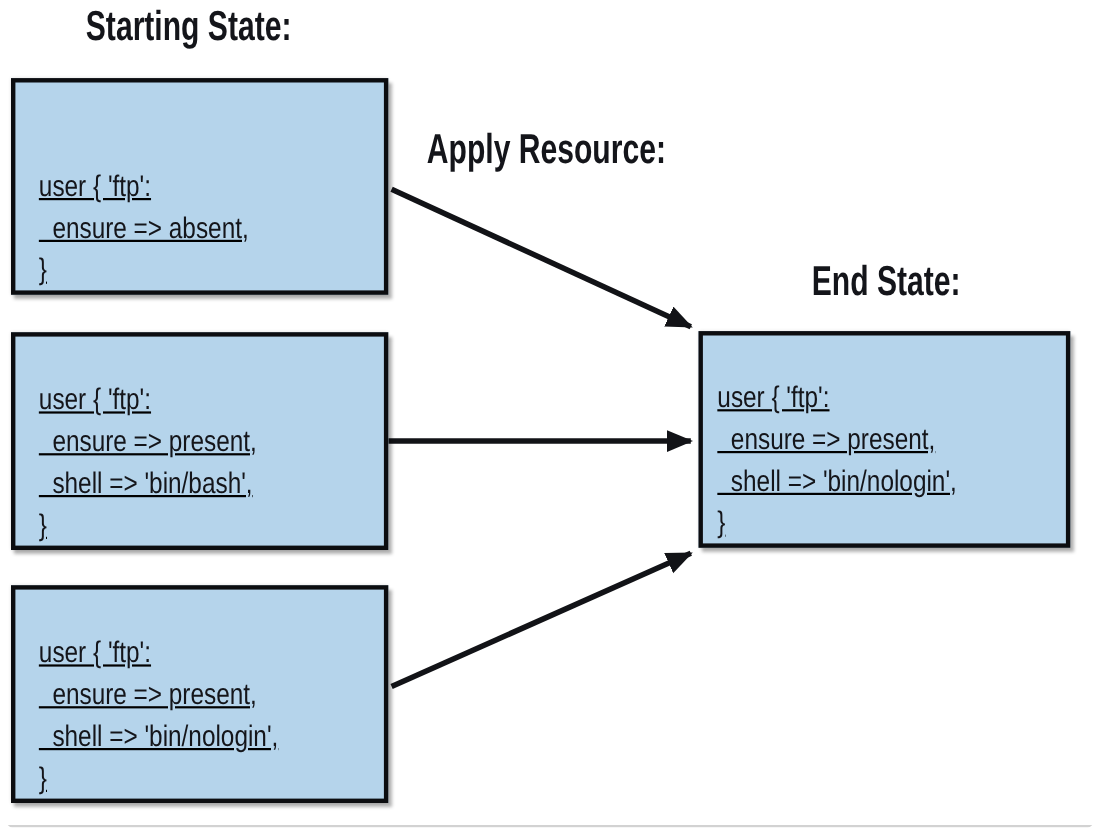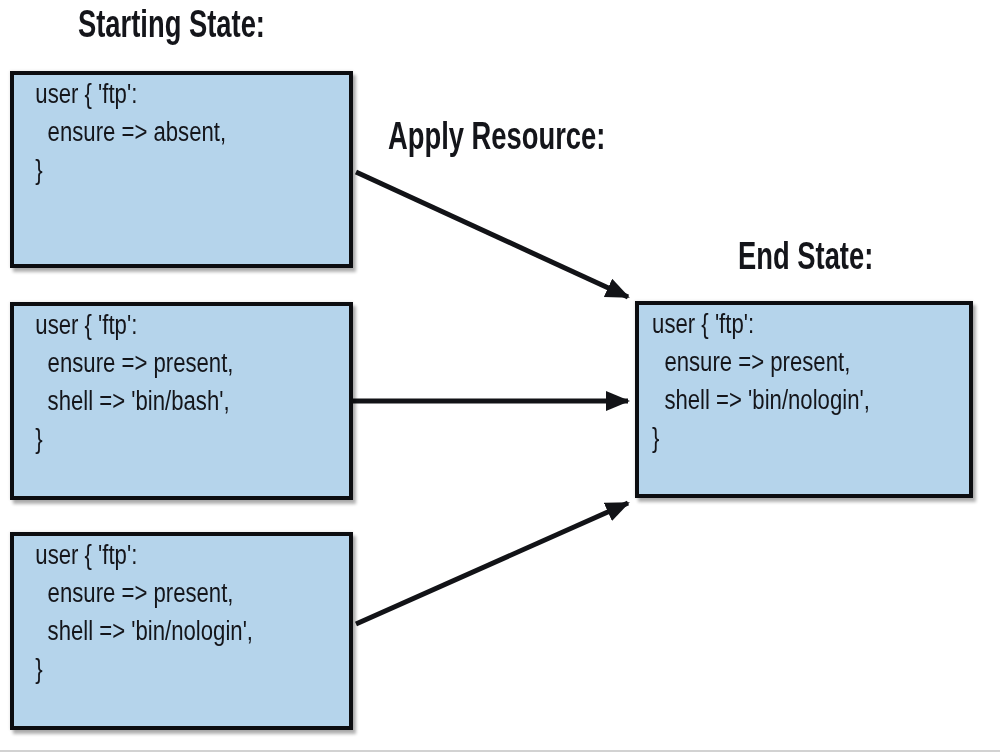--- a/index.html
+++ b/index.html
@@ -14,20 +14,21 @@
     padding: 0;
     background: var(--background);
     font-family: "Liberation Sans", sans-serif;
   }
   #canvas {
     position: relative;
     width: 1000px;
     height: 755px;
     background: var(--background);
     overflow: hidden;
+    border-radius: 20px;
   }
   .heading {
     position: absolute;
     color: var(--text);
     font-weight: bold;
     font-size: 38px;
     line-height: 42px;
     white-space: nowrap;
     transform: scaleX(0.72);
     transform-origin: left top;
@@ -36,22 +37,23 @@
   #heading-starting { left: 78px;  top: 3px;   }
   #heading-apply    { left: 388px; top: 115px; }
   #heading-end      { left: 738px; top: 235px; }
 
   .state-box {
     position: absolute;
     background: var(--box-fill);
     border: 4px solid var(--box-border);
     box-shadow: 3px 4px 3px rgba(0,0,0,0.30), 0 0 3px rgba(0,0,0,0.12);
     display: flex;
-    align-items: flex-start;
+    align-items: flex-end;
     box-sizing: border-box;
+    text-decoration: underline;
   }
   #start-box-1 { left: 10px;  top: 71px;  width: 343px; height: 197px; }
   #start-box-2 { left: 10px;  top: 302px; width: 343px; height: 198px; }
   #start-box-3 { left: 10px;  top: 532px; width: 343px; height: 198px; }
   #end-box     { left: 635px; top: 301px; width: 338px; height: 197px; }
 
   .code {
     transform: scaleX(0.82);
     transform-origin: left center;
     color: var(--text);

